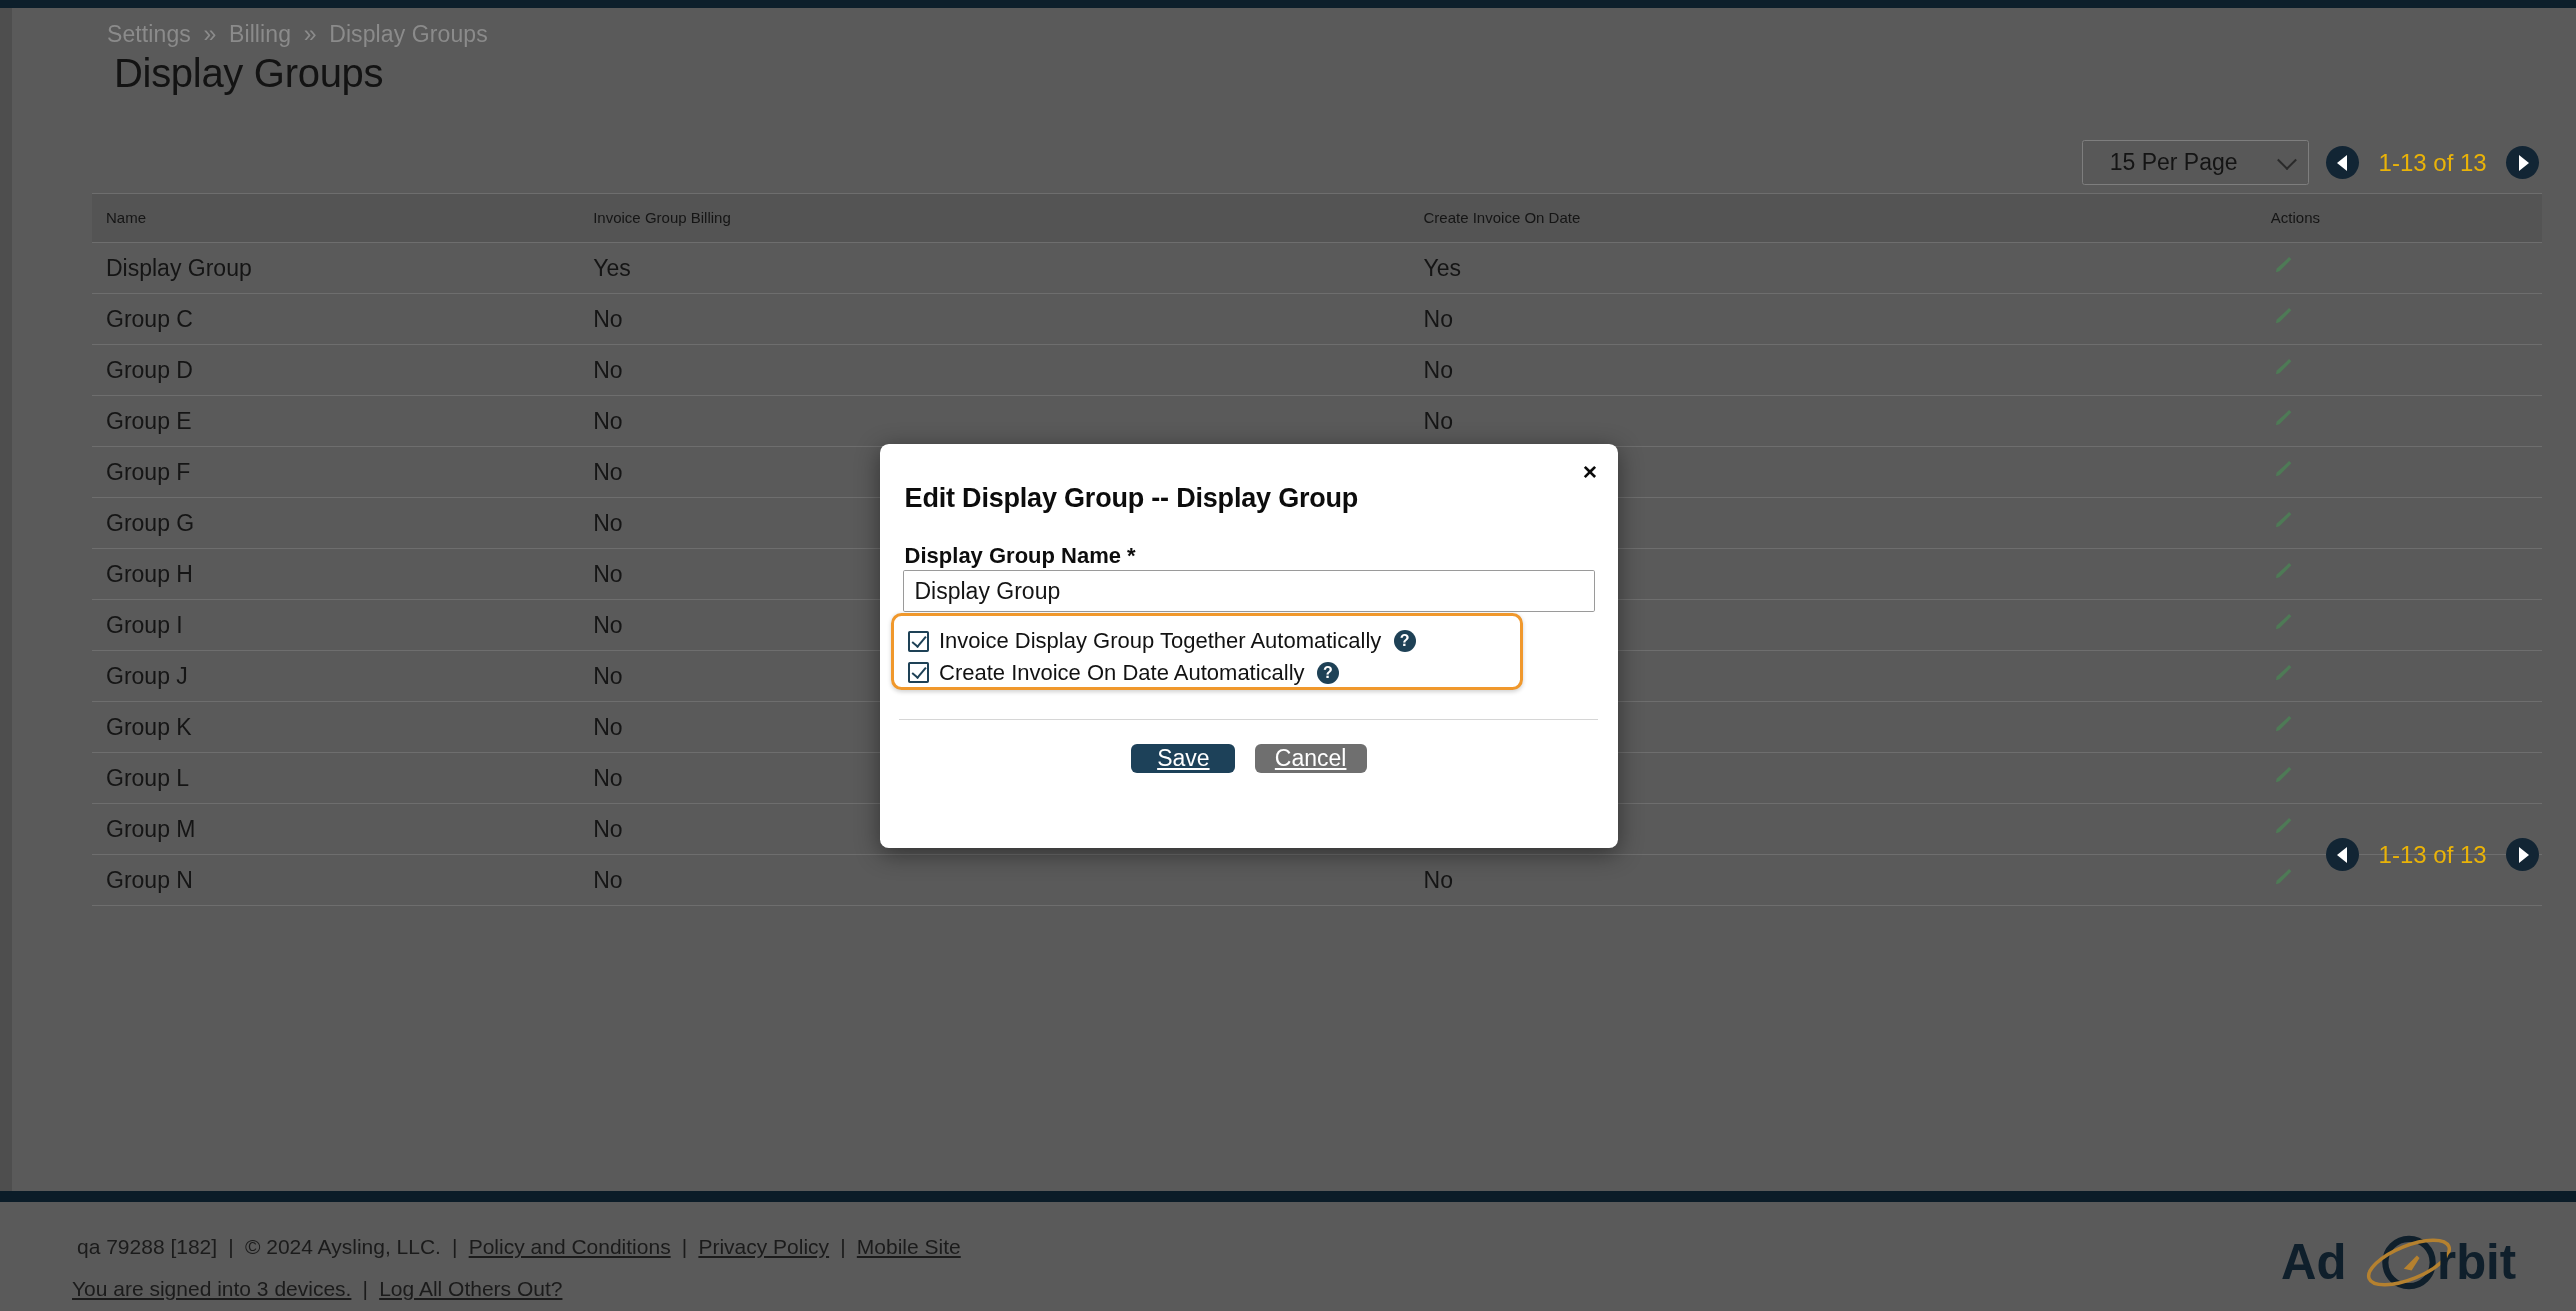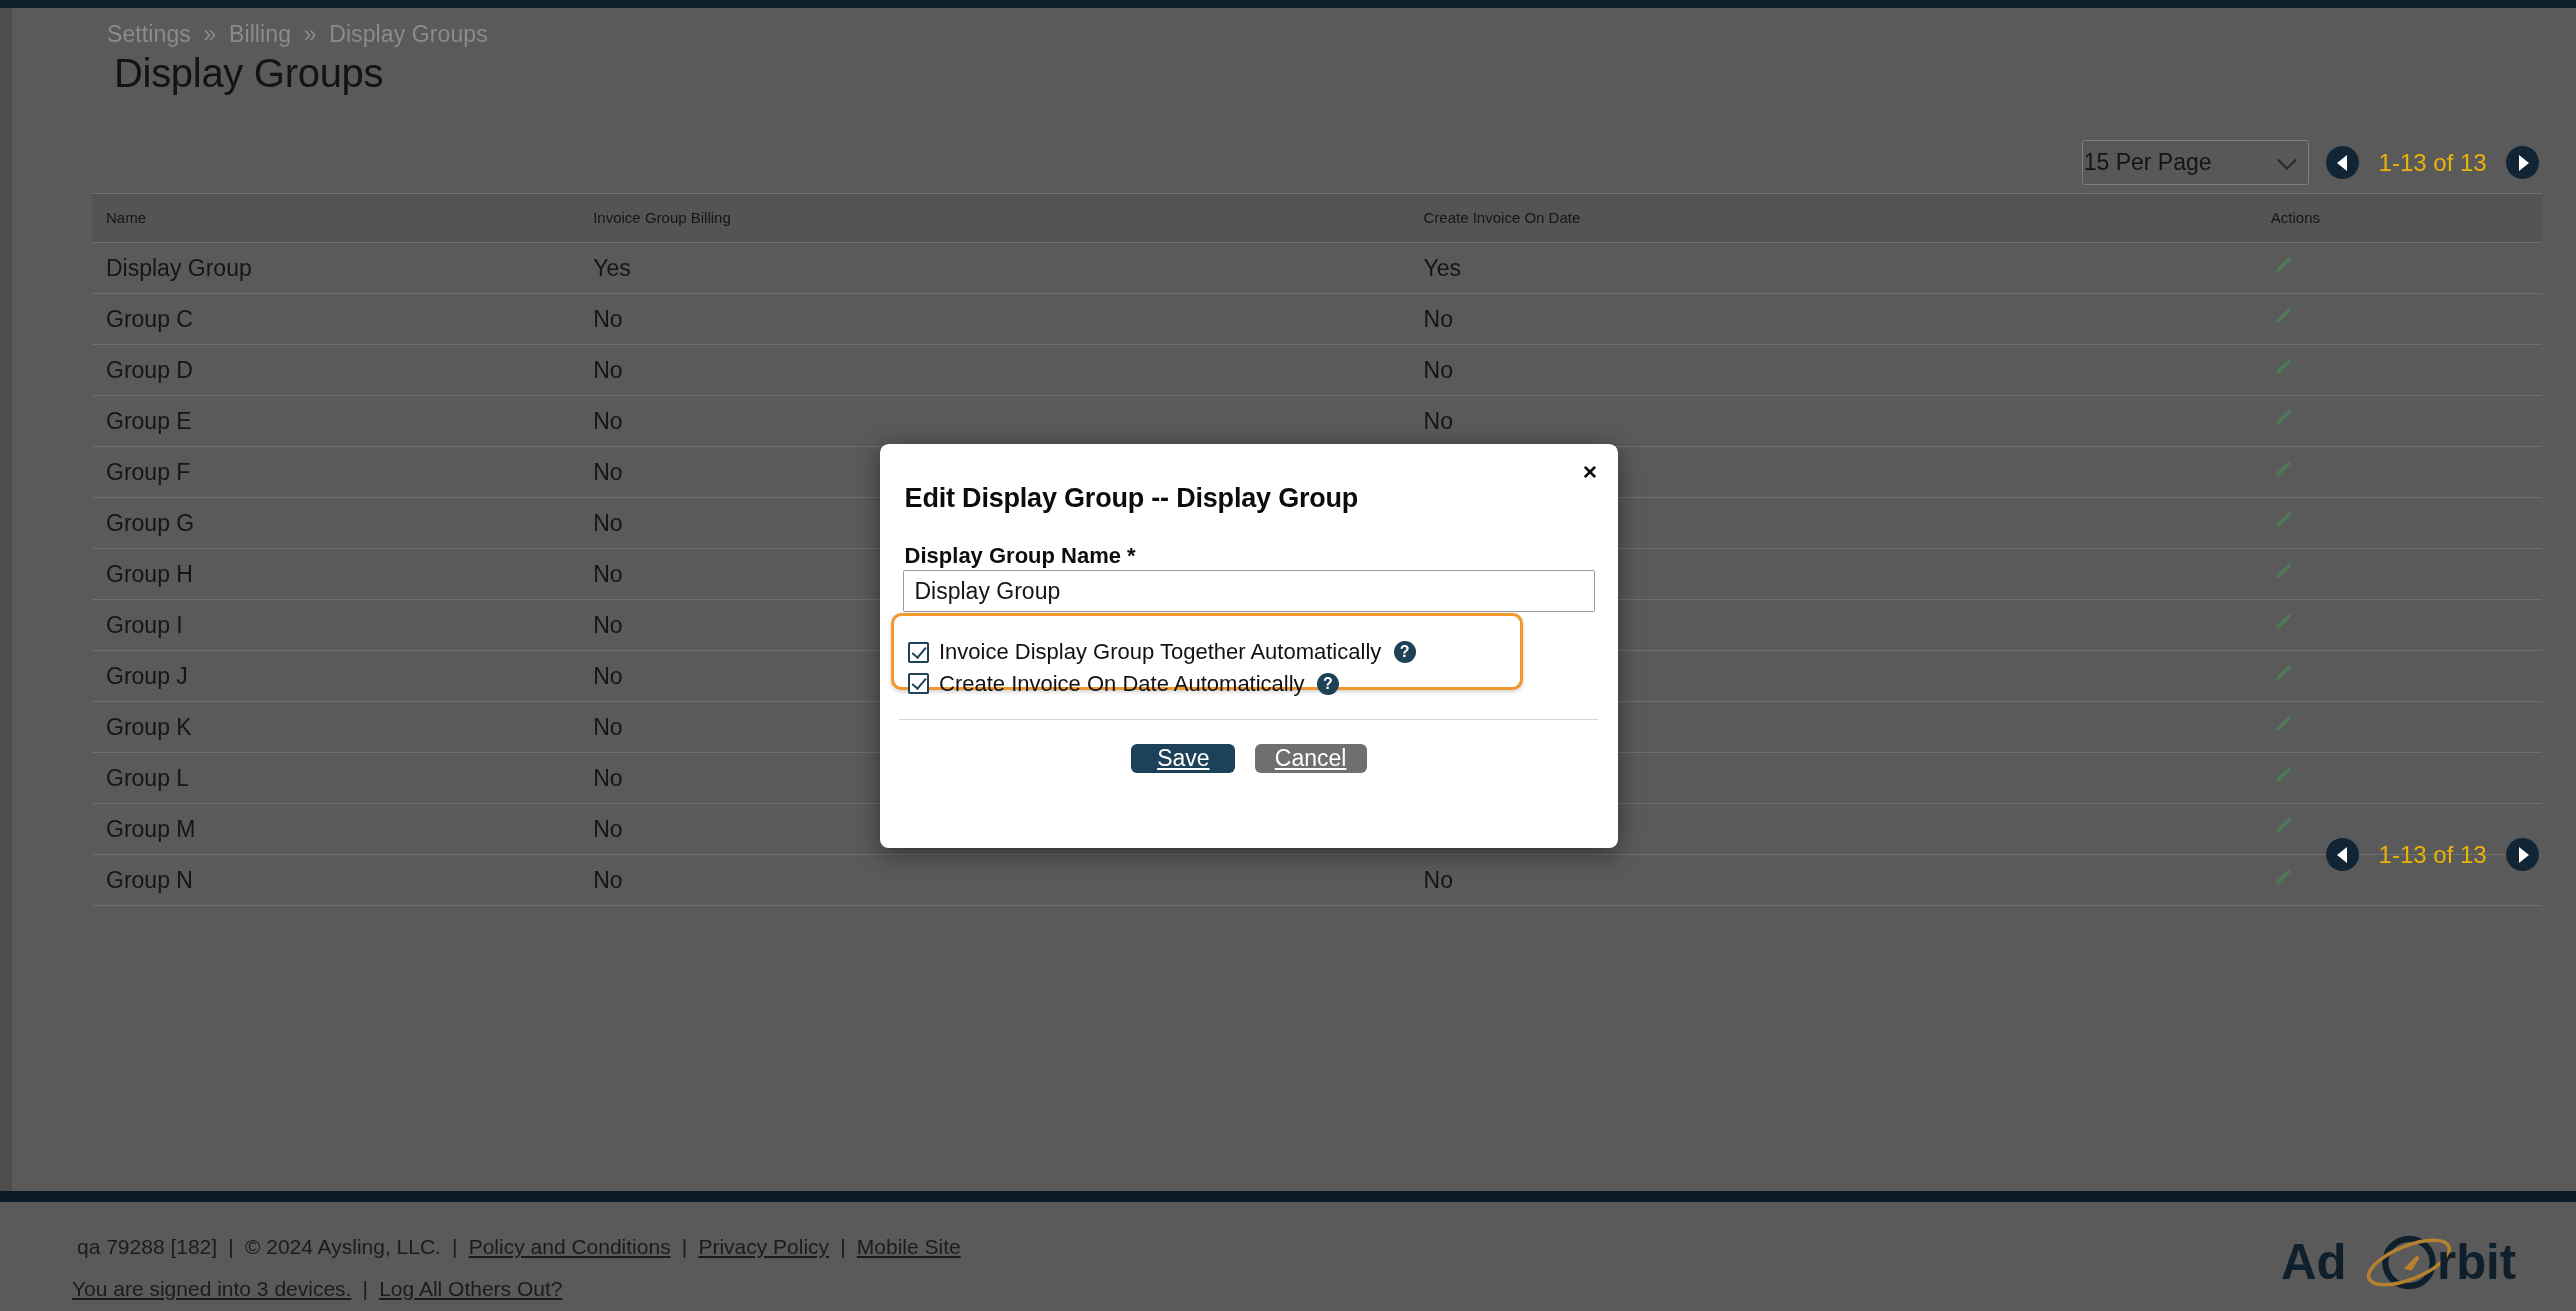--- a/index.html
+++ b/index.html
@@ -74,21 +74,21 @@
     gap: 0;
   }
   .perpage-select {
     width: 227px;
     height: 45px;
     background: #585858;
     border: 0.9px solid #7e7e7e;
     border-radius: 2.6px;
     display: flex;
     align-items: center;
-    padding: 0 1px;
+    padding: 0 27px;
     position: relative;
     color: #141414;
     font-size: 23px;
   }
   .perpage-select .chev {
     position: absolute;
     right: 14px;
     top: 50%;
     width: 14px; height: 14px;
     border-right: 2.6px solid #2a2a2a;
@@ -288,21 +288,21 @@
   .check-box-group {
     position: absolute;
     left: 10.5px;
     top: 169px;
     width: 632px;
     height: 77px;
     border: 3.5px solid #f0982c;
     border-radius: 10.5px;
     background: #ffffff;
     box-shadow: 0 1.8px 4.4px rgba(0,0,0,0.18);
-    padding: 21px 0 0 14px;
+    padding: 10px 0 0 14px;
   }
   .chk-row {
     display: flex;
     align-items: center;
     height: 30px;
     margin-bottom: 1.8px;
   }
   .chk-box {
     width: 21px;
     height: 21px;

